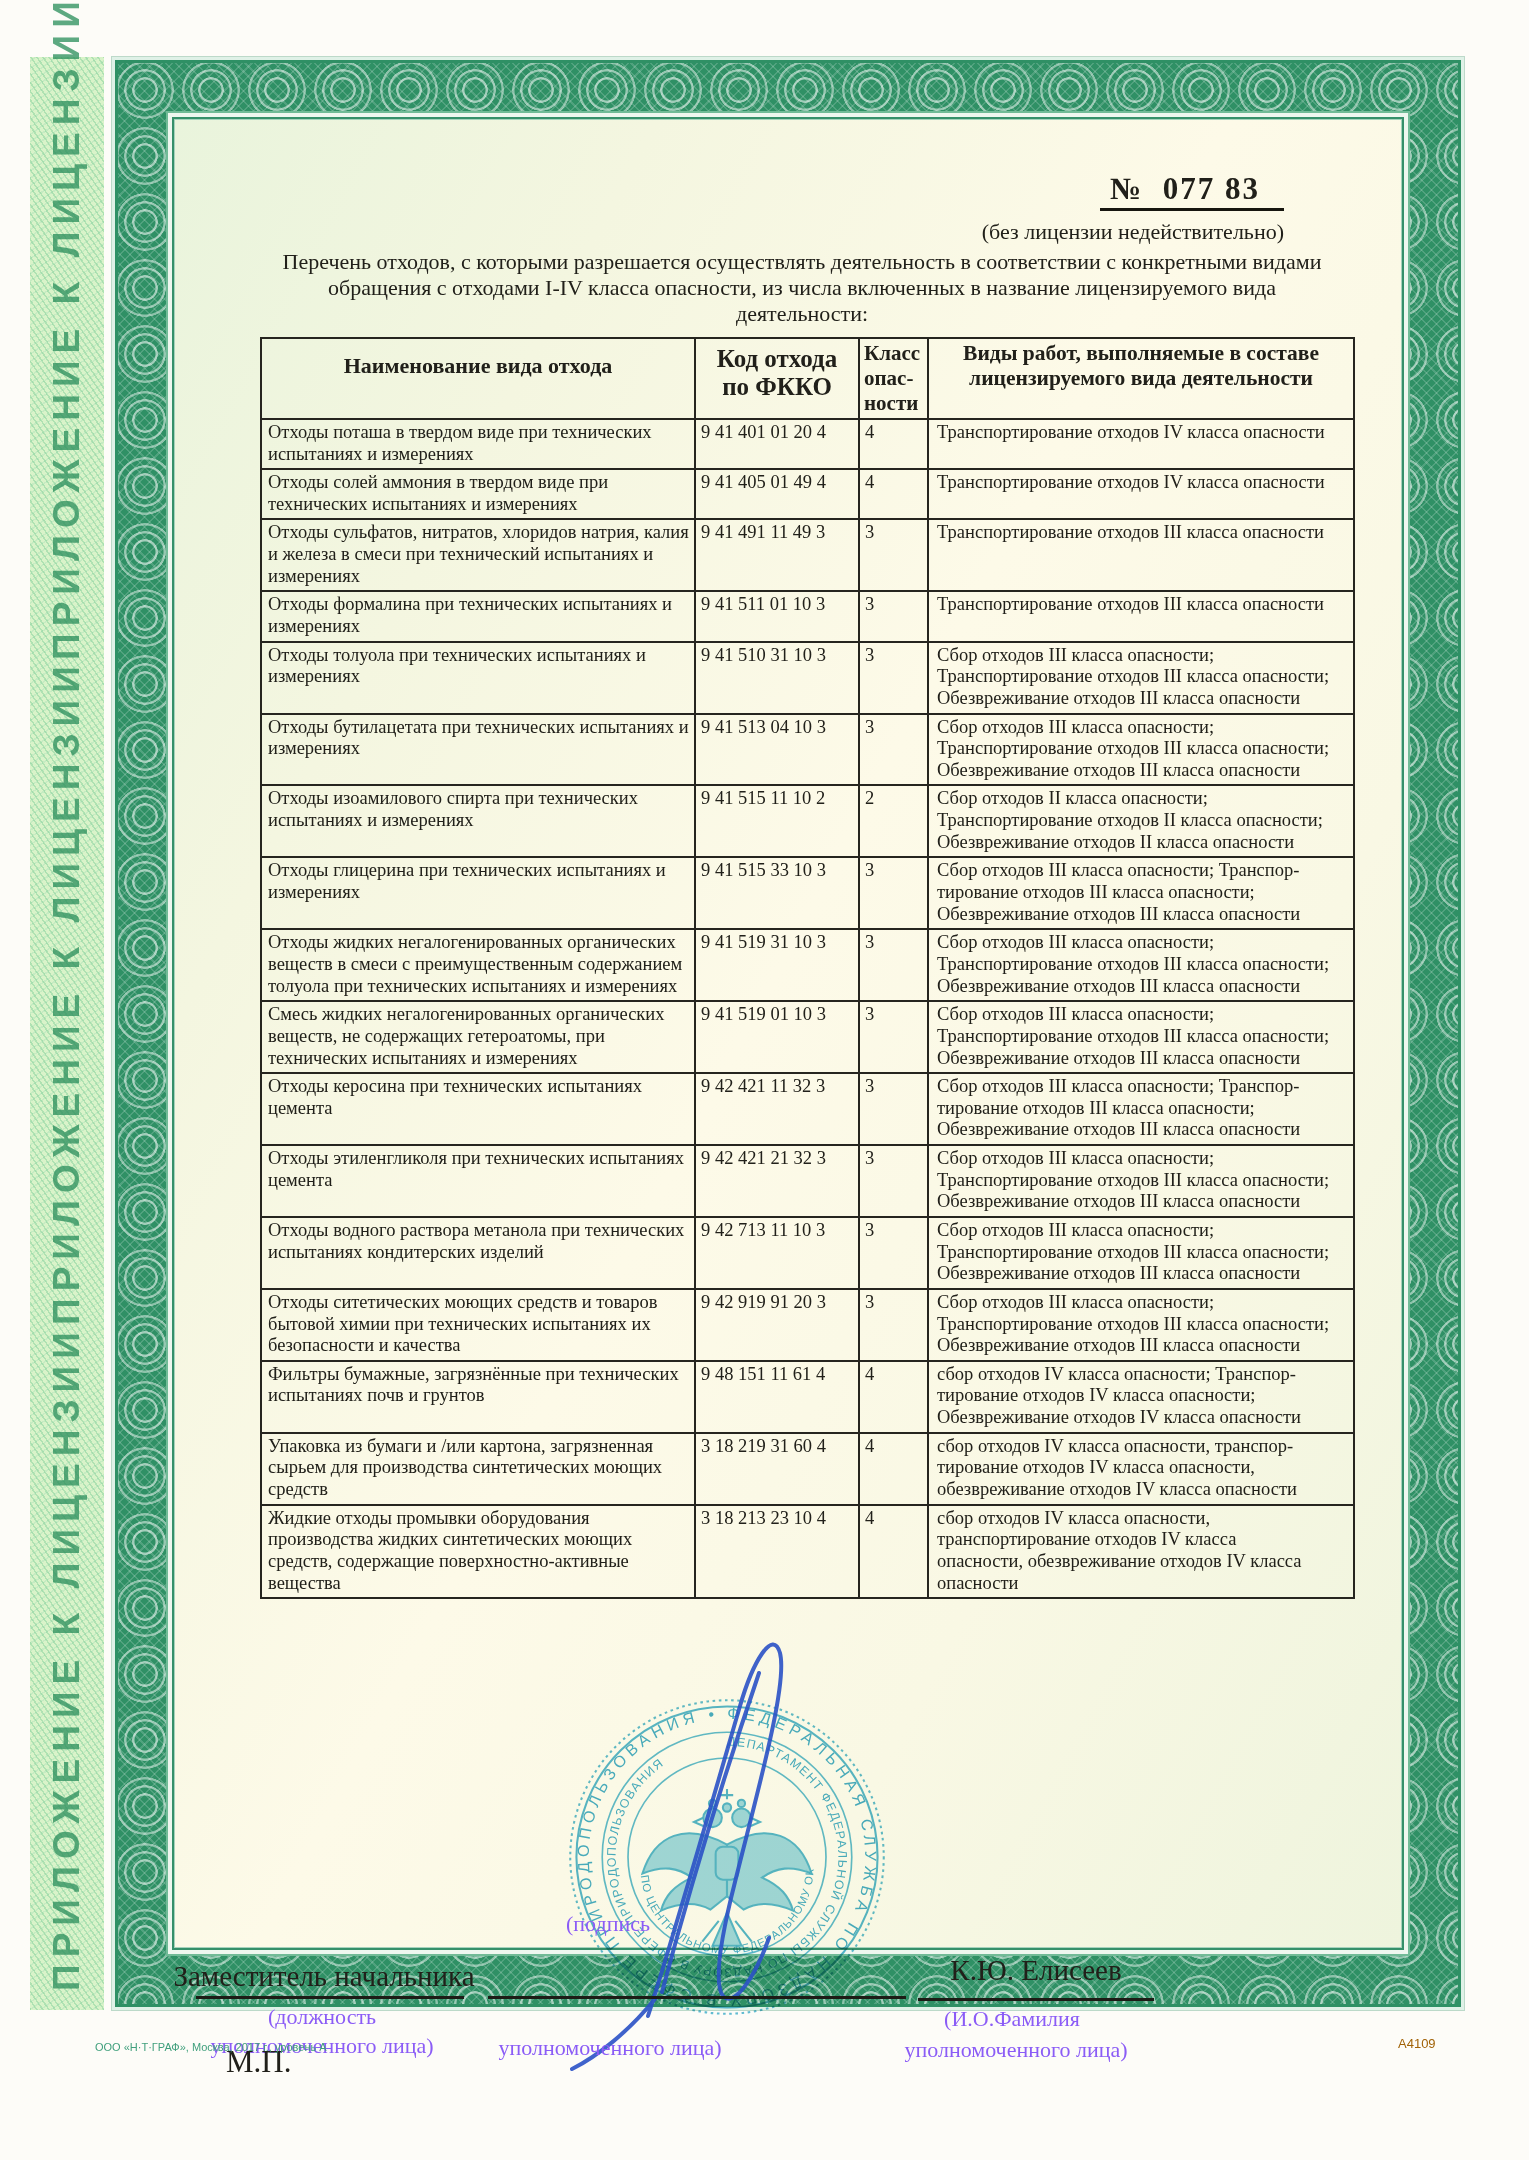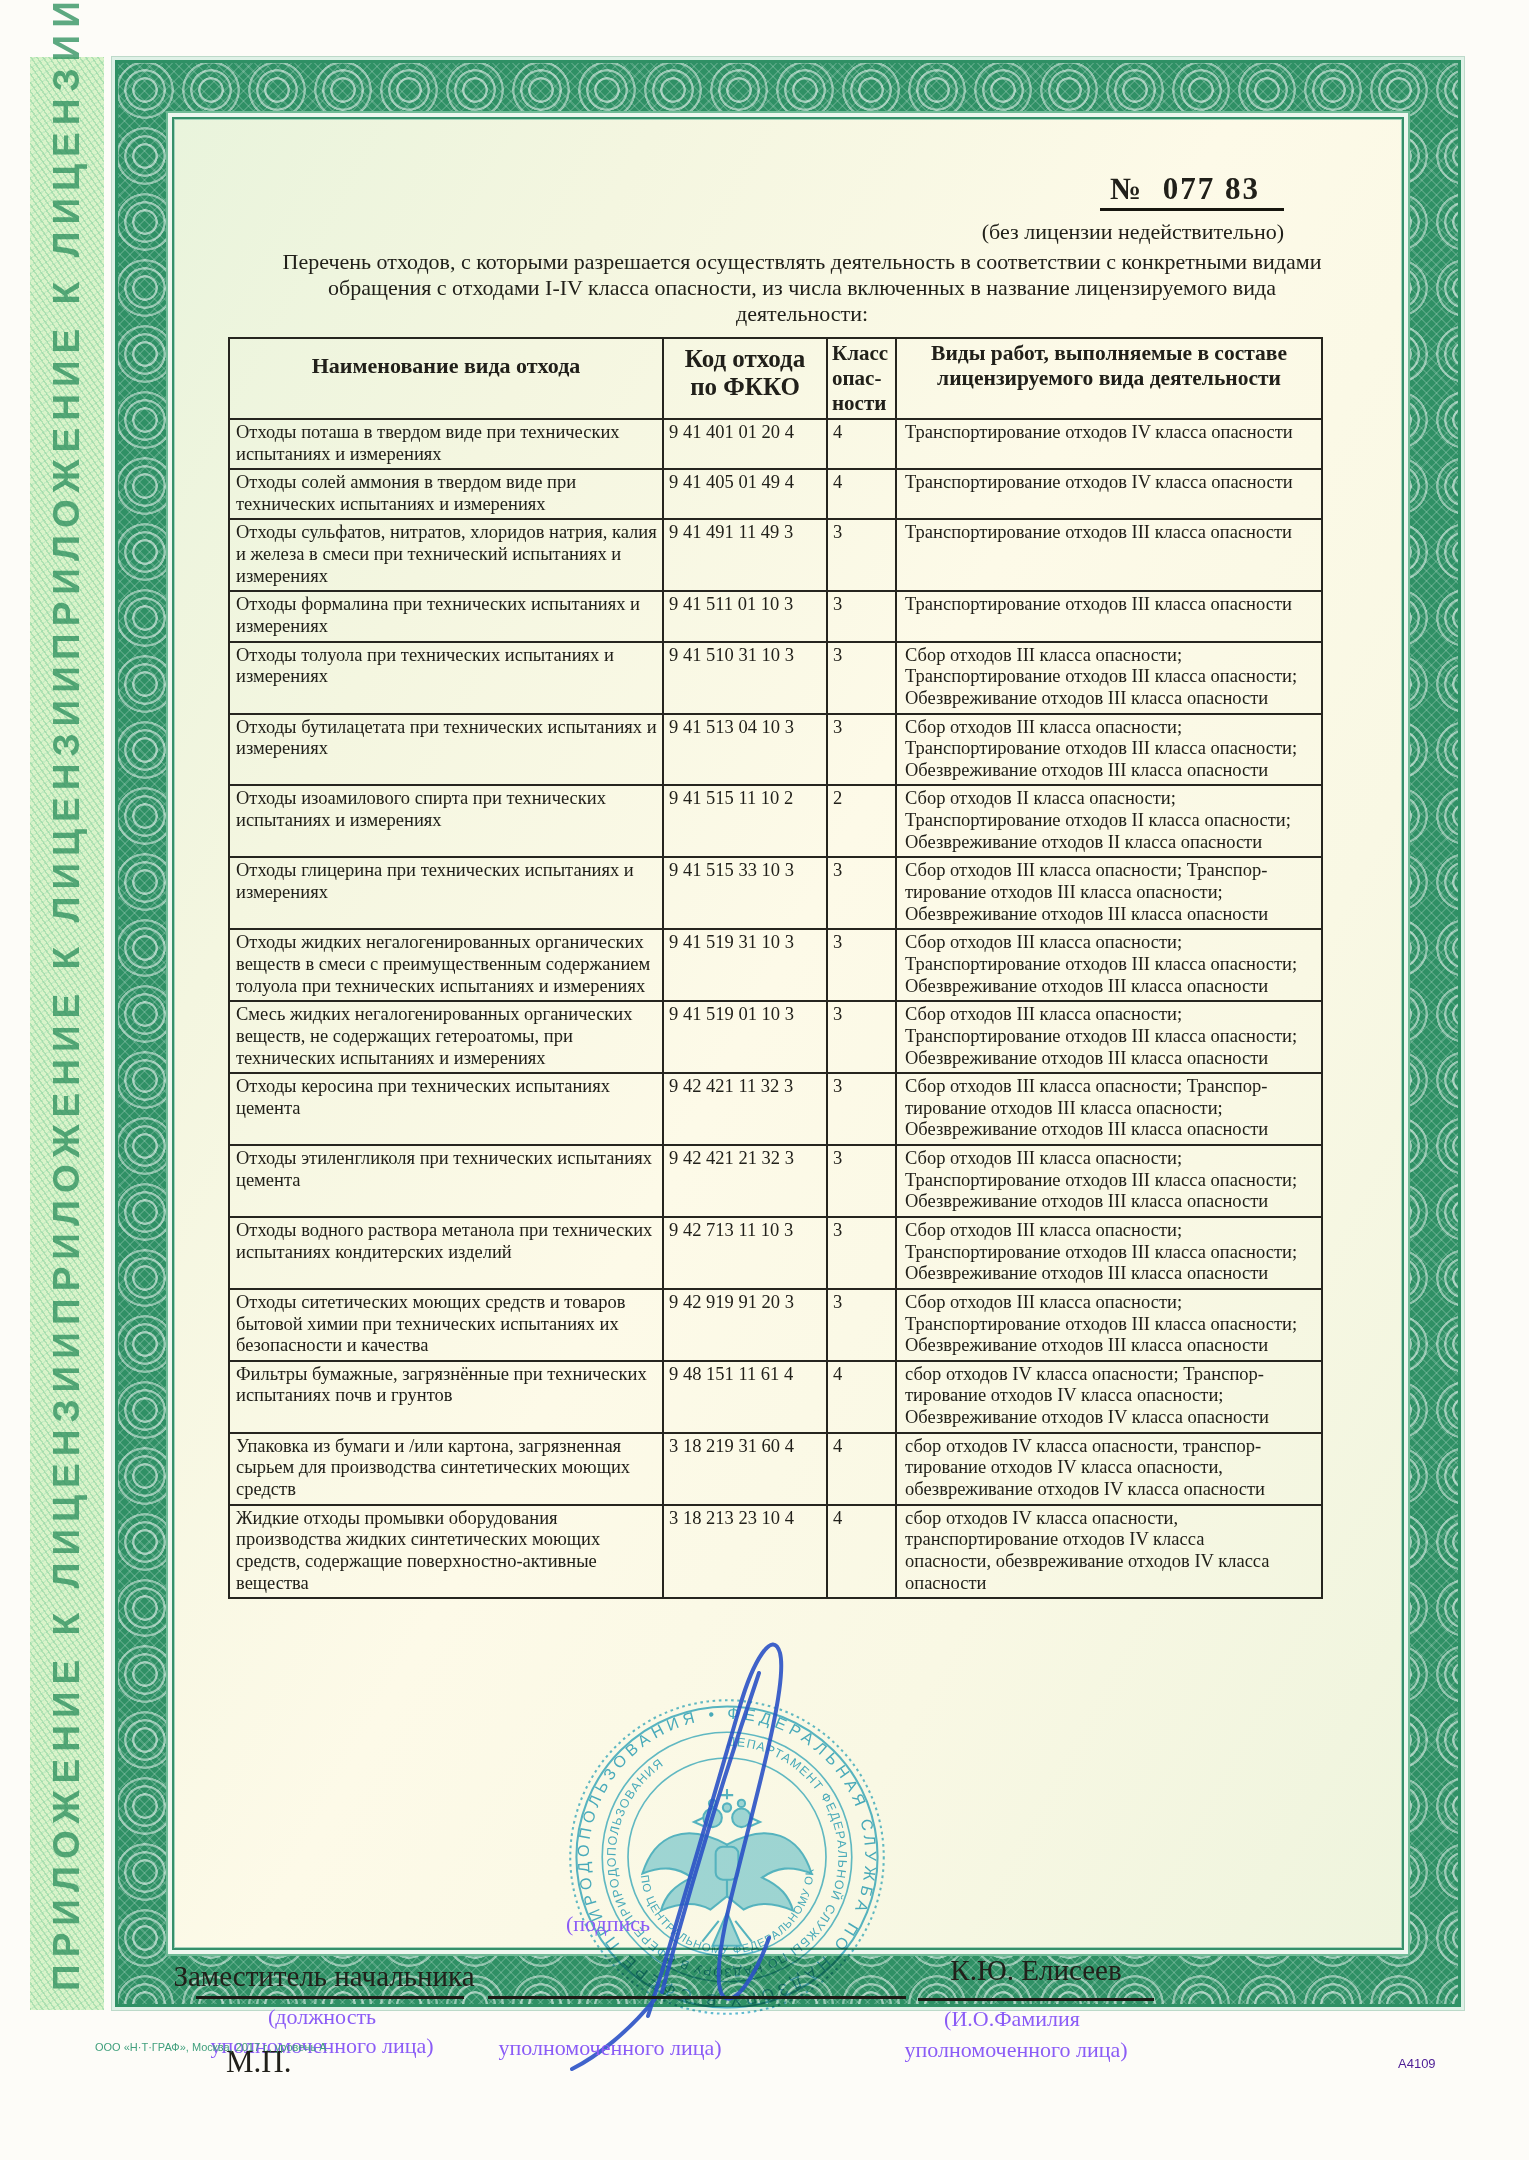--- a/index.html
+++ b/index.html
@@ -35,38 +35,38 @@
     box-shadow:0 0 0 4px #eef7ef, 0 0 0 6px #71bb97, inset 0 0 0 1px #a6d2bc;}
 
   
   .head{padding:52px 118px 0 0;text-align:right;}
   .doc-number{display:inline-block;font-size:31px;font-weight:bold;letter-spacing:2px;
     border-bottom:3px solid #17160f;padding:0 24px 1px 10px;white-space:pre;}
   .validity{padding:8px 118px 0 0;text-align:right;font-size:22px;}
   .intro{margin:4px 60px 10px 88px;text-align:center;font-size:22px;line-height:1.18;}
 
   
-  table.waste{border-collapse:collapse;margin-left:54px;table-layout:fixed;width:1064px;}
+  table.waste{border-collapse:collapse;margin-left:86px;table-layout:fixed;width:1064px;}
   table.waste th, table.waste td{border:2px solid #26251f;vertical-align:top;}
   th.h-name{width:424px;font-size:22px;padding:14px 4px;}
   th.h-code{width:158px;font-size:25px;padding:6px 2px;white-space:pre-line;}
   th.h-class{width:62px;font-size:21px;padding:2px 1px;white-space:pre-line;text-align:left;padding-left:4px;}
   th.h-works{width:420px;font-size:21.5px;padding:2px 2px;white-space:pre-line;}
   td.c-name{font-size:18.5px;line-height:1.17;padding:2px 4px 3px 6px;}
   td.c-code{font-size:18.5px;line-height:1.17;padding:2px 1px 2px 5px;white-space:nowrap;}
   td.c-class{font-size:18.5px;line-height:1.17;padding:2px 2px 2px 5px;}
   td.c-works{font-size:18.5px;line-height:1.17;padding:2px 2px 3px 8px;white-space:pre-line;}
   .sig-line{position:absolute;height:0;border-top:3px solid #1d1c16;z-index:6;}
   .sig-value{position:absolute;transform:translateX(-50%);font-size:29px;white-space:nowrap;z-index:6;}
   .sig-cap{position:absolute;transform:translateX(-50%);font-size:22px;white-space:nowrap;z-index:6;color:#8b5cf6;}
   .mp{position:absolute;font-size:31px;z-index:6;}
   .printer-note{position:absolute;font-family:"Liberation Sans", sans-serif;font-size:11px;
     color:#3f9f7c;z-index:6;}
   .form-code{position:absolute;font-family:"Liberation Sans", sans-serif;font-size:13px;
-    color:#4c1d95;z-index:6;margin-top:20px;}
+    color:#a16207;z-index:6;}
 
   
   .stamp-svg{position:absolute;left:562px;top:1692px;z-index:4;mix-blend-mode:multiply;opacity:.92;}
   .sign-svg{position:absolute;left:0;top:0;z-index:5;pointer-events:none;}
 </style>
 </head>
 <body>
 
 <div class="page">
 

